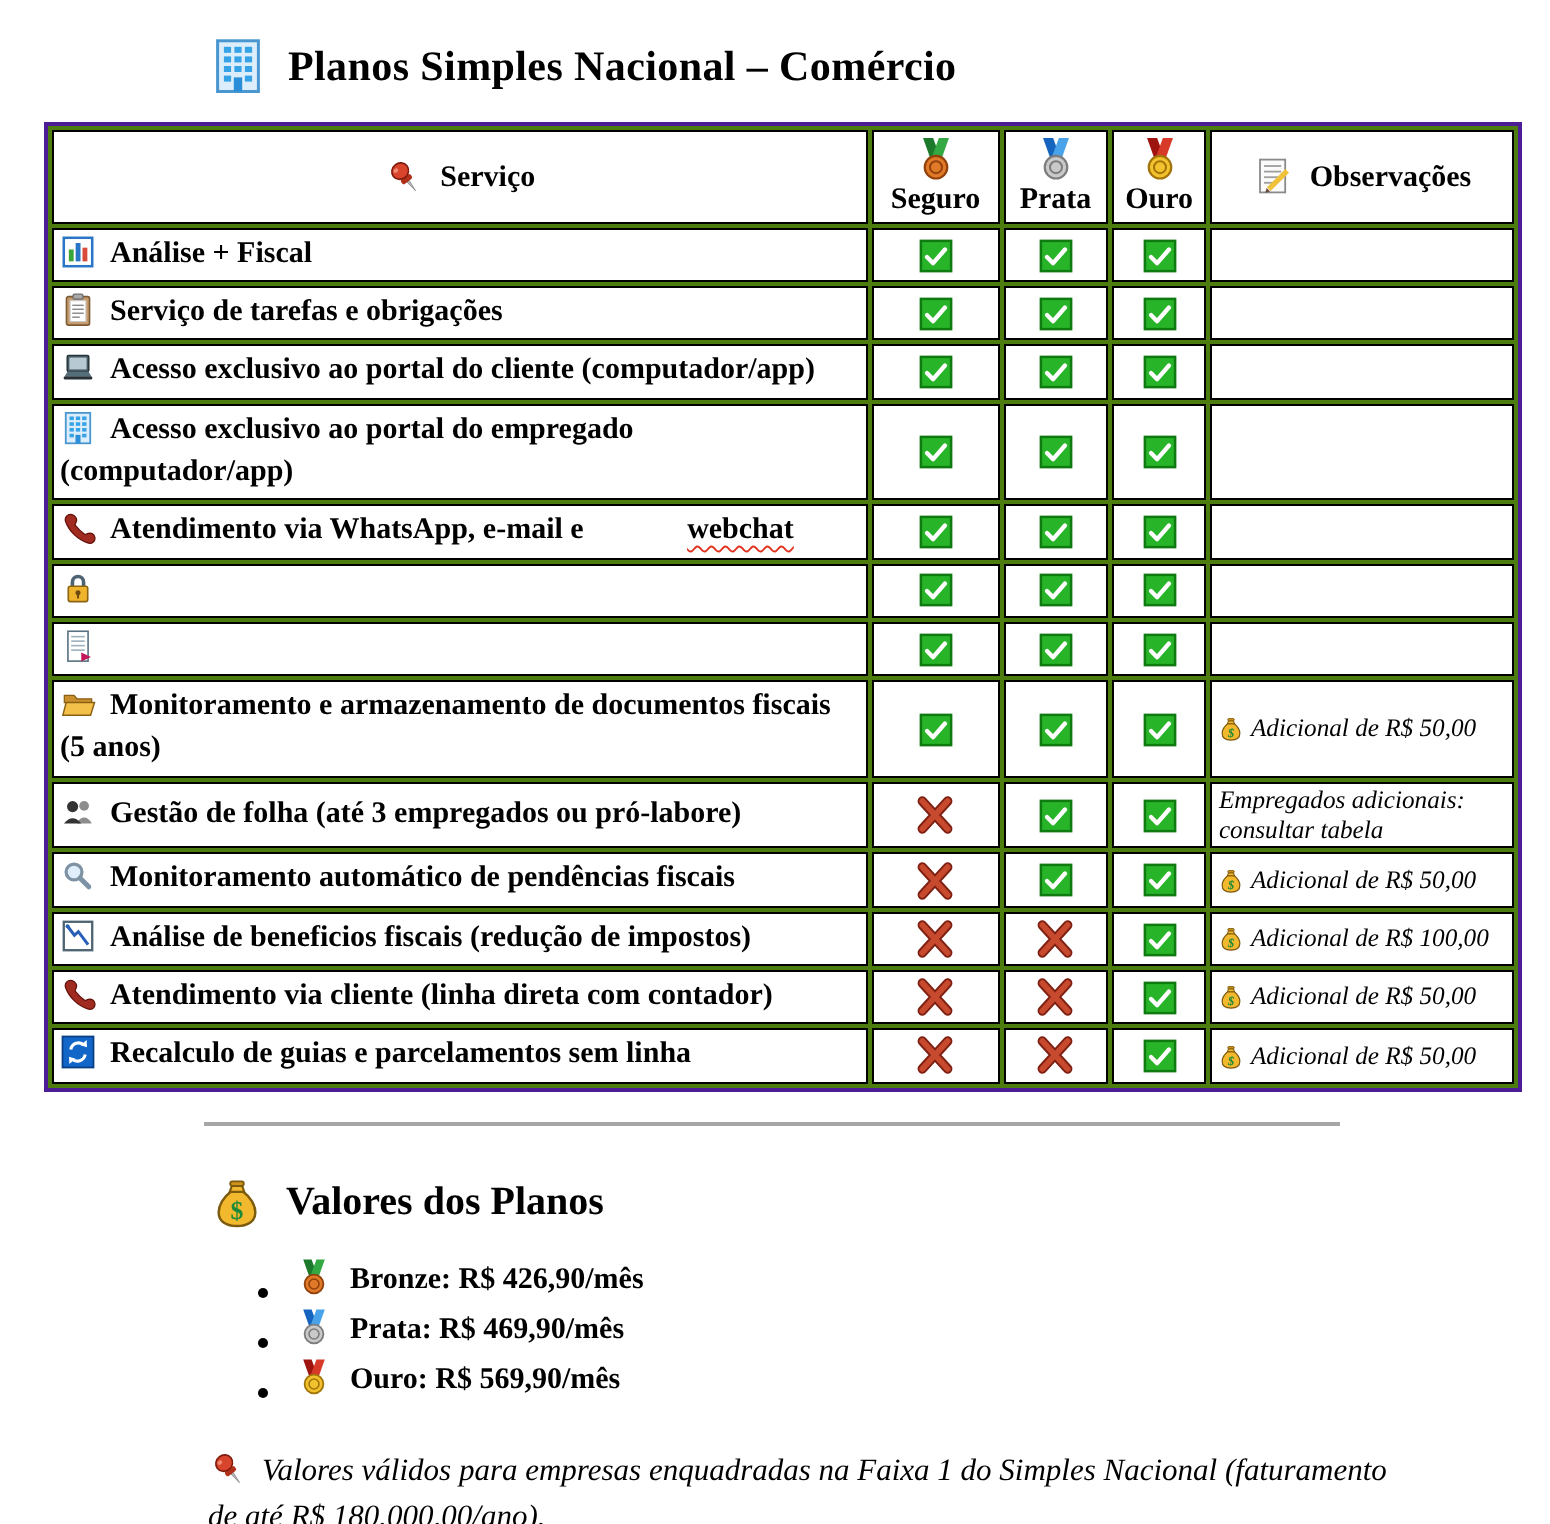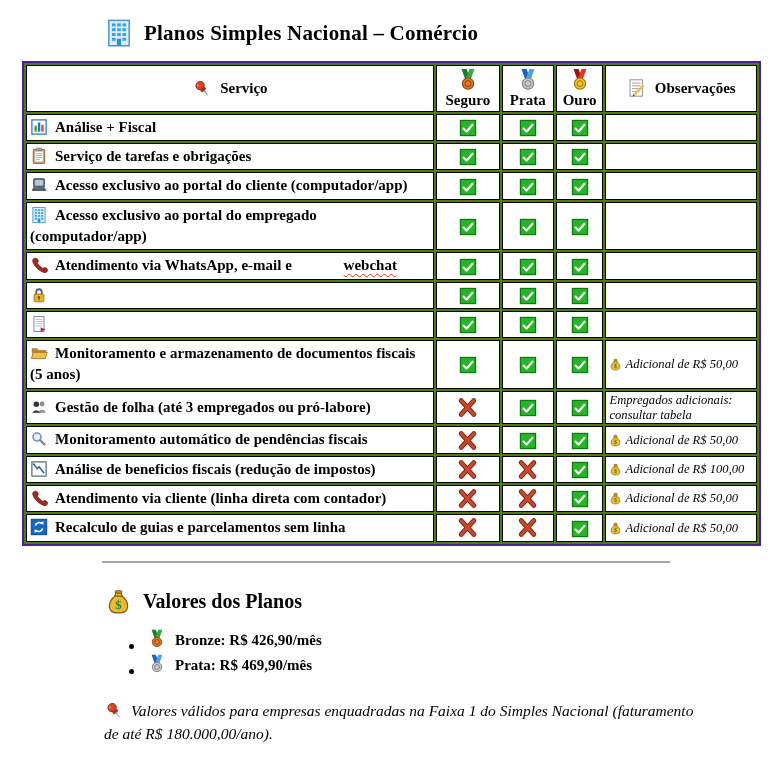--- a/index.html
+++ b/index.html
@@ -502,20 +502,32 @@
         <span class="icon">
           <svg viewBox="0 0 20 20">
             <polygon points="4.6,0.8 8.8,0.8 11.6,8.4 7.8,9.8" fill="#1565c0"></polygon>
             <polygon points="15.4,0.8 11.2,0.8 8.4,8.4 12.2,9.8" fill="#4aa3e8"></polygon>
             <circle cx="10" cy="13" r="4.7" fill="#c9c9c9" stroke="#7c7c7c" stroke-width="0.9"></circle>
             <circle cx="10" cy="13" r="2.5" fill="none" stroke="#7c7c7c" stroke-width="0.8"></circle>
           </svg>
         </span>
         <span>Prata: R$ 469,90/mês</span>
       </li>
+      <li>
+        <span class="dot"></span>
+        <span class="icon">
+          <svg viewBox="0 0 20 20">
+            <polygon points="4.6,0.8 8.8,0.8 11.6,8.4 7.8,9.8" fill="#9e1510"></polygon>
+            <polygon points="15.4,0.8 11.2,0.8 8.4,8.4 12.2,9.8" fill="#d83a2a"></polygon>
+            <circle cx="10" cy="13" r="4.7" fill="#f2c12e" stroke="#a07408" stroke-width="0.9"></circle>
+            <circle cx="10" cy="13" r="2.5" fill="none" stroke="#a07408" stroke-width="0.8"></circle>
+          </svg>
+        </span>
+        <span>Ouro: R$ 569,90/mês</span>
+      </li>
     </ul>
 
   <p class="footer"><span class="icon"><svg viewBox="0 0 20 20">
           <g transform="rotate(-38 10 10)">
             <polygon points="9.3,13.2 10.7,13.2 10,19.4" fill="#b9b9b9" stroke="#8a8a8a" stroke-width="0.4"></polygon>
             <rect x="7" y="10.6" width="6" height="2.8" rx="1" fill="#b03018"></rect>
             <ellipse cx="10" cy="6.9" rx="4.3" ry="4" fill="#d8442c" stroke="#7e1a0c" stroke-width="0.8"></ellipse>
             <ellipse cx="8.4" cy="5.4" rx="1.3" ry="1" fill="#ef8a74"></ellipse>
           </g>
         </svg></span><span>Valores válidos para empresas enquadradas na Faixa 1 do Simples Nacional (faturamento de até R$ 180.000,00/ano).</span></p>

